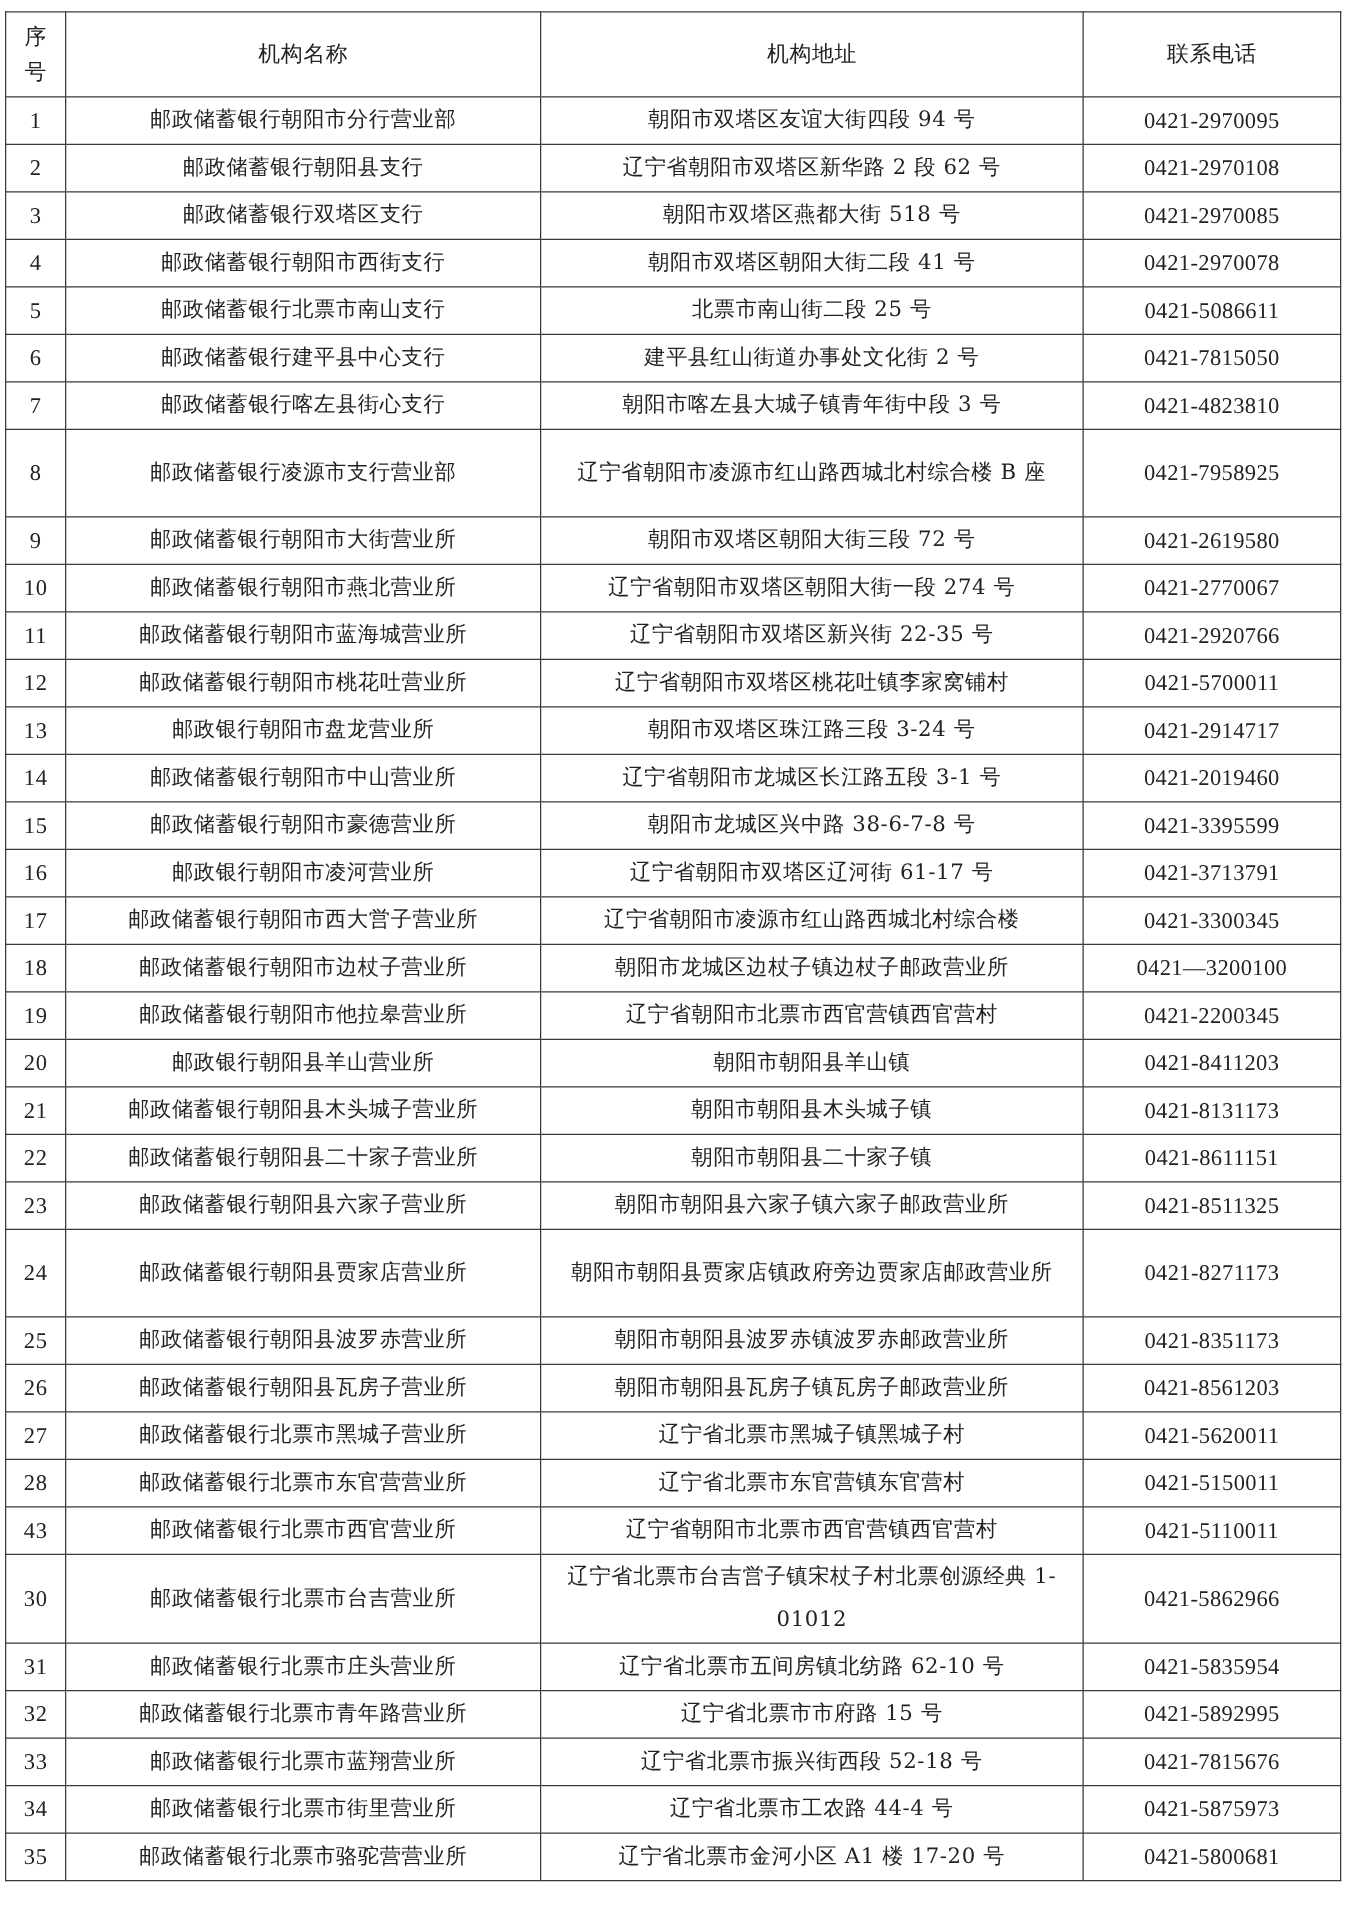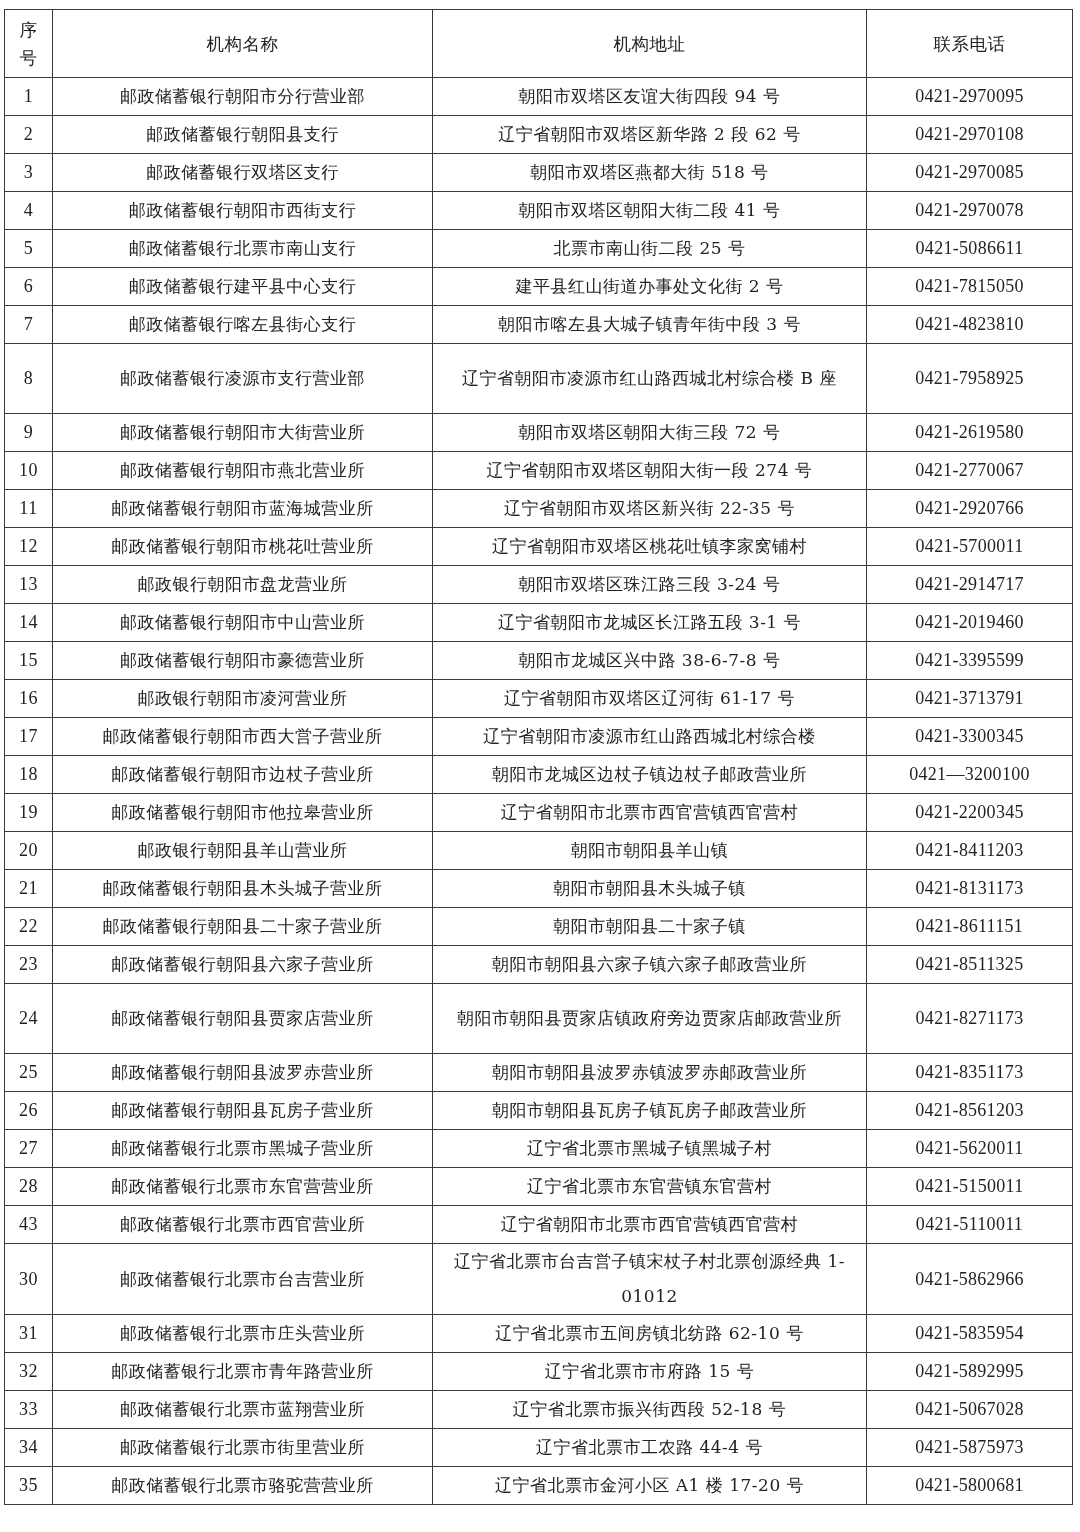--- a/index.html
+++ b/index.html
@@ -233,21 +233,21 @@
       <tr>
         <td class="no">32</td>
         <td class="name">邮政储蓄银行北票市青年路营业所</td>
         <td class="addr">辽宁省北票市市府路 15 号</td>
         <td class="tel">0421-5892995</td>
       </tr>
       <tr>
         <td class="no">33</td>
         <td class="name">邮政储蓄银行北票市蓝翔营业所</td>
         <td class="addr">辽宁省北票市振兴街西段 52-18 号</td>
-        <td class="tel">0421-5067028</td>
+        <td class="tel">0421-7815676</td>
       </tr>
       <tr>
         <td class="no">34</td>
         <td class="name">邮政储蓄银行北票市街里营业所</td>
         <td class="addr">辽宁省北票市工农路 44-4 号</td>
         <td class="tel">0421-5875973</td>
       </tr>
       <tr>
         <td class="no">35</td>
         <td class="name">邮政储蓄银行北票市骆驼营营业所</td>

